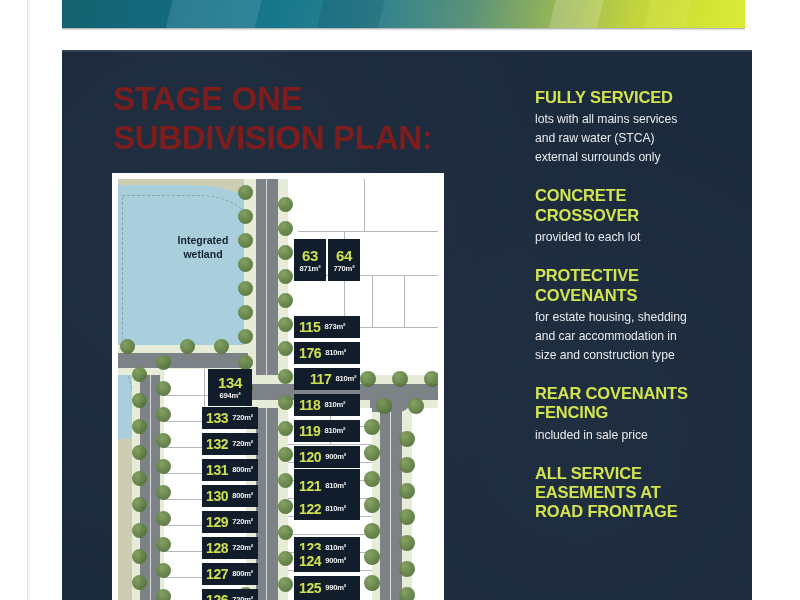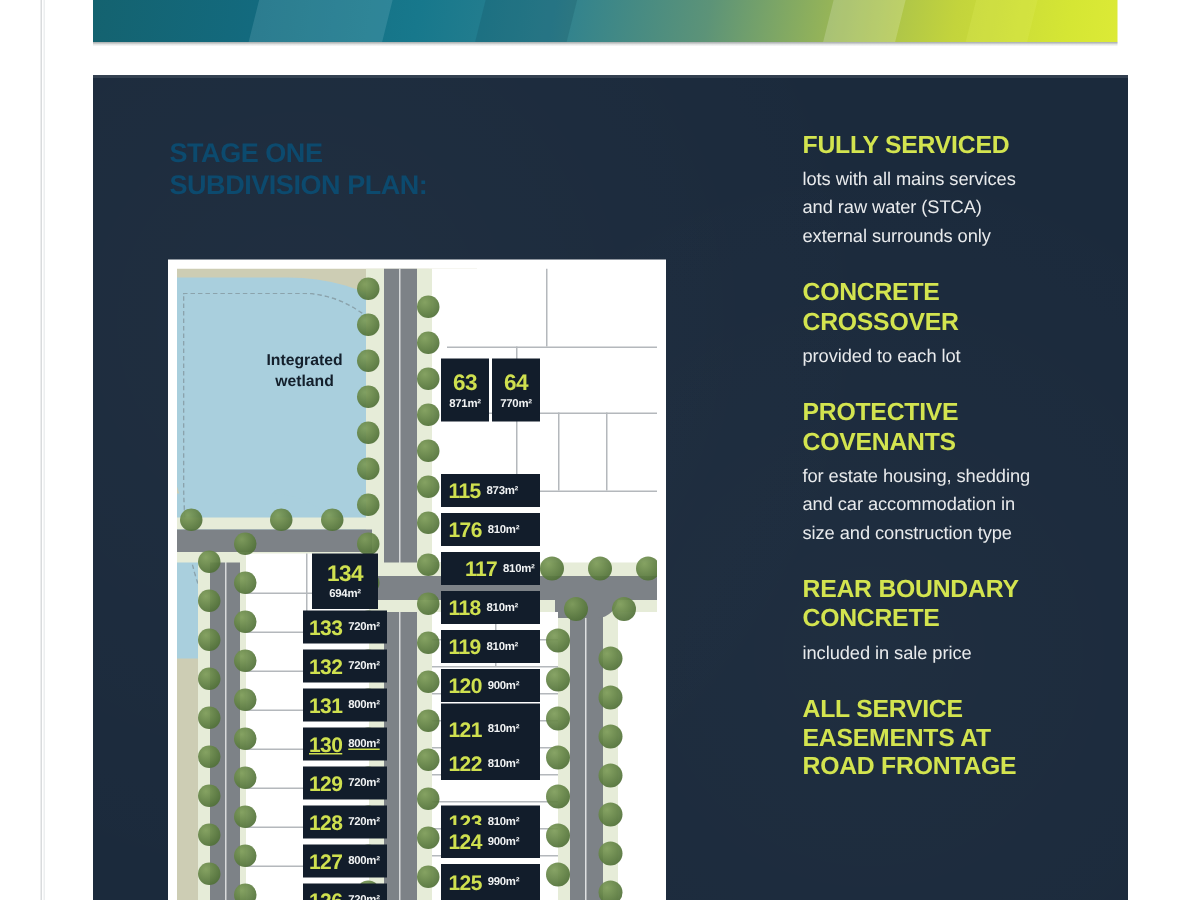--- a/index.html
+++ b/index.html
@@ -54,24 +54,24 @@
       radial-gradient(circle at 75% 70%, rgba(255,255,255,.018), rgba(255,255,255,0) 55%);
     pointer-events:none;
   }
   #panel-top-hilite{
     position:absolute;left:62px;top:50px;width:690px;height:2px;
     background:rgba(255,255,255,.10);
   }
 
   
   #headline{
-    position:absolute;left:113px;top:92px;width:360px;
-    color:#0c4a6e;
+    position:absolute;left:113px;top:80px;width:360px;
+    color:#7f1d1d;
     font-weight:bold;
-    font-size:18px;
+    font-size:33px;
     line-height:1.17;
     letter-spacing:-0.3px;
   }
   #headline .ln{display:block;white-space:nowrap;}
 
   
   #features{
     position:absolute;left:494px;top:88px;width:200px;
   }
   .feature{margin-bottom:19px;margin-left:41px;}
@@ -192,21 +192,21 @@
   </div>
   <div class="feature">
     <div class="feature-title">CONCRETE CROSSOVER</div>
     <div class="feature-body">provided to each lot</div>
   </div>
   <div class="feature">
     <div class="feature-title">PROTECTIVE COVENANTS</div>
     <div class="feature-body">for estate housing, shedding and car accommodation in size and construction type</div>
   </div>
   <div class="feature">
-    <div class="feature-title">REAR BOUNDARY CONCRETE</div>
+    <div class="feature-title">REAR COVENANTS FENCING</div>
     <div class="feature-body">included in sale price</div>
   </div>
   <div class="feature">
     <div class="feature-title">ALL SERVICE EASEMENTS AT ROAD FRONTAGE</div>
   </div>
 </div>
 
 <div id="map-frame">
   <div id="map-canvas">
 
@@ -382,21 +382,21 @@
       <span class="area">720m²</span>
     </div>
     <div class="lot" style="left:84px;top:254px;width:56px;height:22px;padding-left:4px;">
       <span class="num">132</span>
       <span class="area">720m²</span>
     </div>
     <div class="lot" style="left:84px;top:280px;width:56px;height:22px;padding-left:4px;">
       <span class="num">131</span>
       <span class="area">800m²</span>
     </div>
-    <div class="lot" style="left:84px;top:306px;width:56px;height:22px;padding-left:4px;text-decoration:underline;">
+    <div class="lot" style="left:84px;top:306px;width:56px;height:22px;padding-left:4px;">
       <span class="num">130</span>
       <span class="area">800m²</span>
     </div>
     <div class="lot" style="left:84px;top:332px;width:56px;height:22px;padding-left:4px;">
       <span class="num">129</span>
       <span class="area">720m²</span>
     </div>
     <div class="lot" style="left:84px;top:358px;width:56px;height:22px;padding-left:4px;">
       <span class="num">128</span>
       <span class="area">720m²</span>

